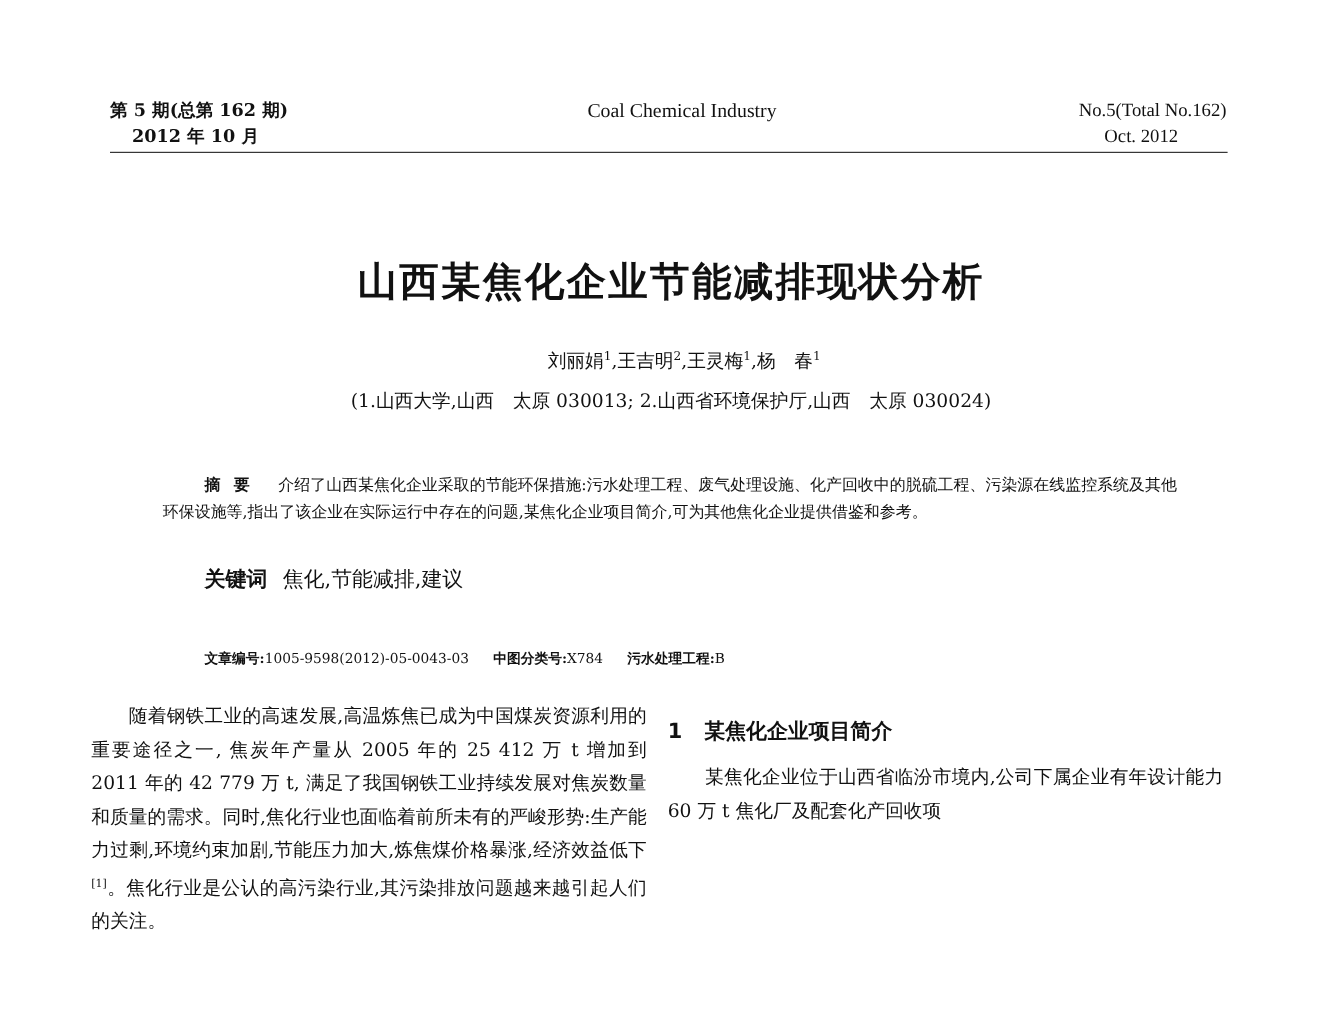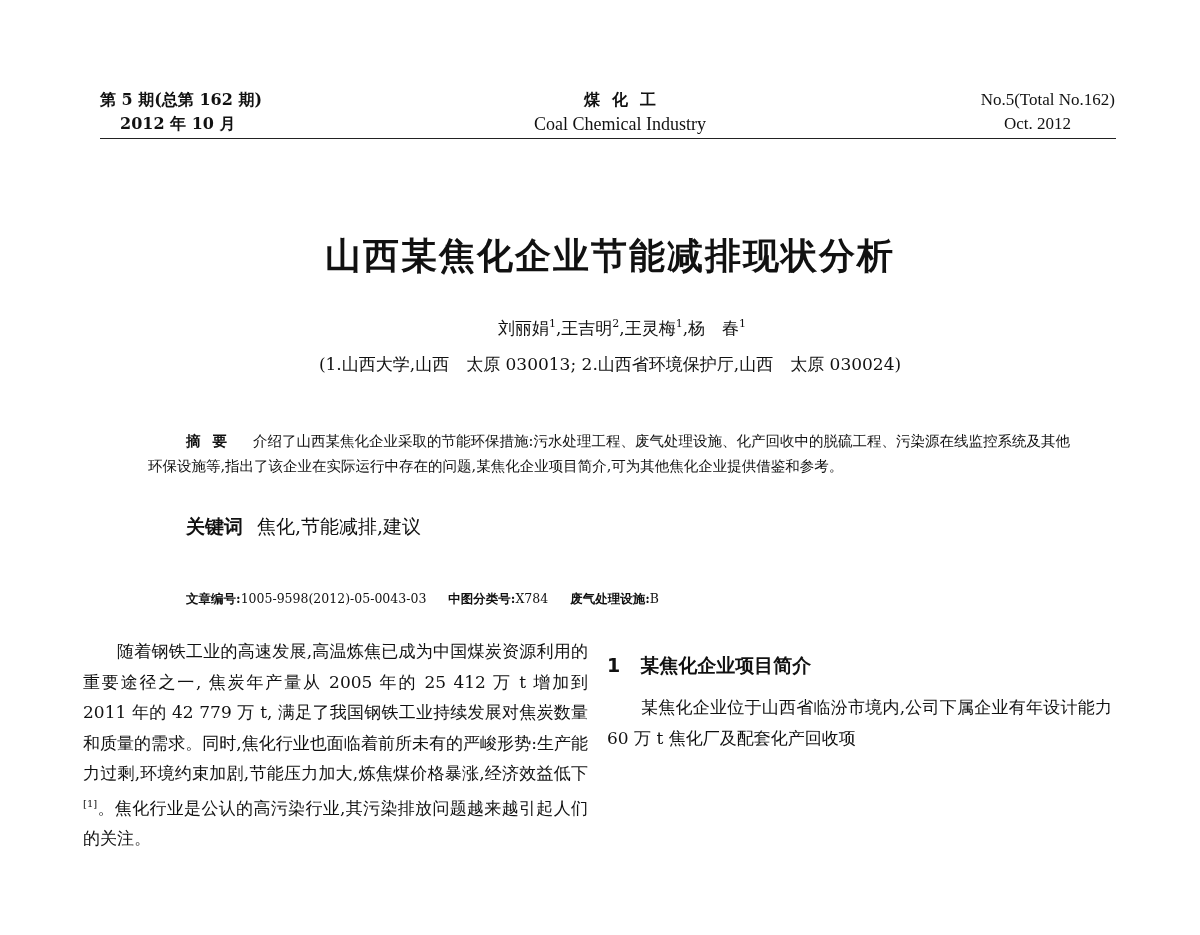--- a/index.html
+++ b/index.html
@@ -43,21 +43,20 @@
   sup.ref { font-size: 10px; }
 </style>
 </head>
 <body>
 
 <div class="abs hdr-left">
   <div class="l1">第 5 期(总第 162 期)</div>
   <div class="l2">2012 年 10 月</div>
 </div>
 <div class="abs hdr-center">
-  <div class="cn">煤化工</div>
   <div class="en">Coal Chemical Industry</div>
 </div>
 <div class="abs hdr-right">
   <div>No.5(Total  No.162)</div>
   <div class="l2">Oct. 2012</div>
 </div>
 <div class="abs hdr-rule"></div>
 
 <h1 class="abs title" style="margin:0">山西某焦化企业节能减排现状分析</h1>
 
@@ -69,21 +68,21 @@
 <div class="abs abstract">
   <span class="lbl">摘要</span><span>介绍了山西某焦化企业采取的节能环保措施:污水处理工程、废气处理设施、化产回收中的脱硫工程、污染源在线监控系统及其他环保设施等,指出了该企业在实际运行中存在的问题,某焦化企业项目简介,可为其他焦化企业提供借鉴和参考。</span>
 </div>
 <div class="abs keywords">
   <span class="lbl">关键词</span><span>焦化,节能减排,建议</span>
 </div>
 
 <div class="abs meta">
   <span class="lbl">文章编号:</span><span>1005-9598(2012)-05-0043-03</span><span class="gap"></span>
   <span class="lbl">中图分类号:</span><span>X784</span><span class="gap"></span>
-  <span class="lbl">废气处理设施:</span><span>B</span>
+  <span class="lbl">污水处理工程:</span><span>B</span>
 </div>
 
 <div class="abs col col-left">
   <p class="para indent"><span>随着钢铁工业的高速发展,高温炼焦已成为中国煤炭资源利用的重要途径之一, 焦炭年产量从 2005 年的 25 412 万 t 增加到 2011 年的 42 779 万 t, 满足了我国钢铁工业持续发展对焦炭数量和质量的需求。同时,焦化行业也面临着前所未有的严峻形势:生产能力过剩,环境约束加剧,节能压力加大,炼焦煤价格暴涨,经济效益低下</span><sup class="ref">[1]</sup><span>。焦化行业是公认的高污染行业,其污染排放问题越来越引起人们的关注。</span></p>
 </div>
 
 <div class="abs col col-right">
   <div class="section-head">
     <span class="num">1</span><span>某焦化企业项目简介</span>
   </div>

